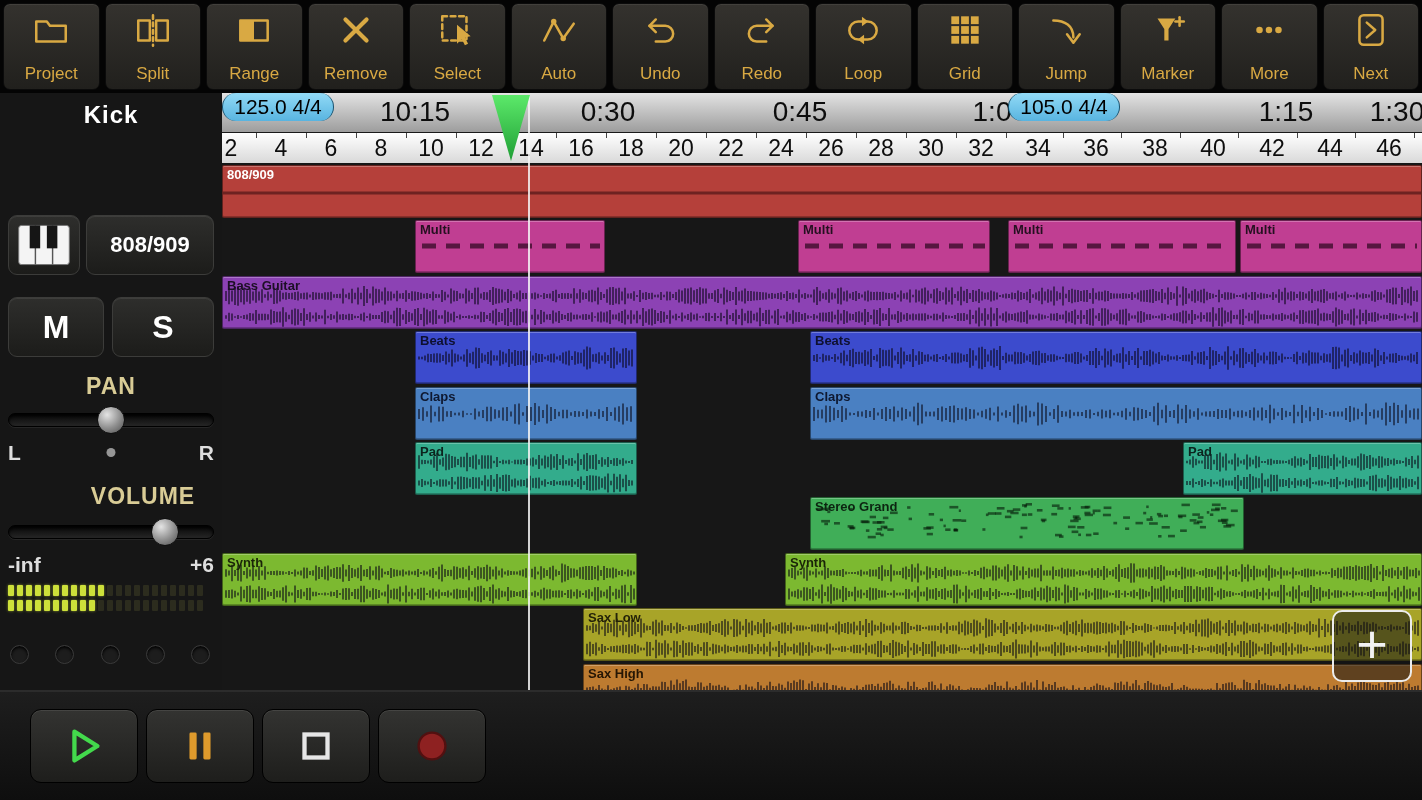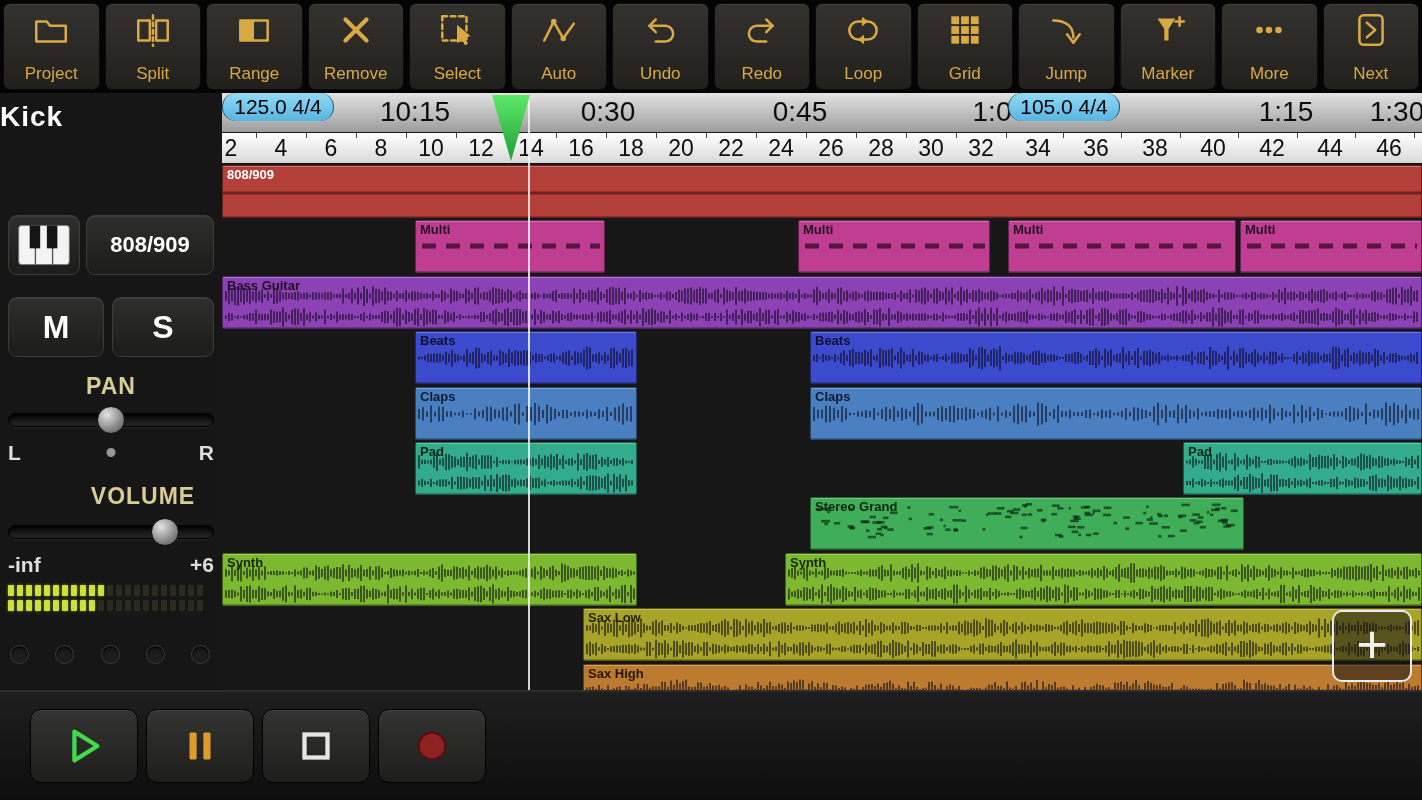--- a/index.html
+++ b/index.html
@@ -12,22 +12,22 @@
              display:flex; gap:5px; padding:3px; }
   .tbtn { flex:1; background:linear-gradient(#34322e,#21201d); border:1px solid #0b0b0b; border-radius:7px;
           display:flex; flex-direction:column; align-items:center; justify-content:space-between;
           padding:6px 0 5px; cursor:pointer; box-shadow:inset 0 1px 0 rgba(255,255,255,0.07); }
   .ticon { width:40px; height:40px; stroke:#d9a943; fill:none; stroke-width:2.4; stroke-linecap:round; stroke-linejoin:round; }
   .ticon .fill { fill:#d9a943; stroke:none; }
   .tlabel { color:#d9a943; font-size:17px; }
 
   
   #sidebar { position:absolute; left:0; top:93px; width:222px; height:597px; background:#161616; }
-  .track-name { position:absolute; top:8px; left:0; width:100%; text-align:left; color:#fff;
-                font-size:28px; font-weight:700; letter-spacing:1px; }
+  .track-name { position:absolute; top:8px; left:0; width:100%; text-align:center; color:#fff;
+                font-size:24px; font-weight:700; letter-spacing:1px; }
   .sbtn { position:absolute; background:linear-gradient(#2e2e2c,#1c1c1a); border:1px solid #3c3c3a;
           border-radius:9px; display:flex; align-items:center; justify-content:center;
           box-shadow:inset 0 1px 0 rgba(255,255,255,0.08); cursor:pointer; }
   #piano-btn { left:8px; top:122px; width:72px; height:60px; }
   #inst-btn  { left:86px; top:122px; width:128px; height:60px; color:#fff; font-size:22px; font-weight:700; }
   #mute-btn  { left:8px; top:204px; width:96px; height:60px; color:#fff; font-size:32px; font-weight:700; }
   #solo-btn  { left:112px; top:204px; width:102px; height:60px; color:#fff; font-size:32px; font-weight:700; }
   .panel-label { position:absolute; left:0; width:100%; text-align:center; color:#d9cc96;
                  font-size:23px; font-weight:700; letter-spacing:1px; }
   #pan-label { top:280px; } #vol-label { top:390px;margin-left:32px; }

